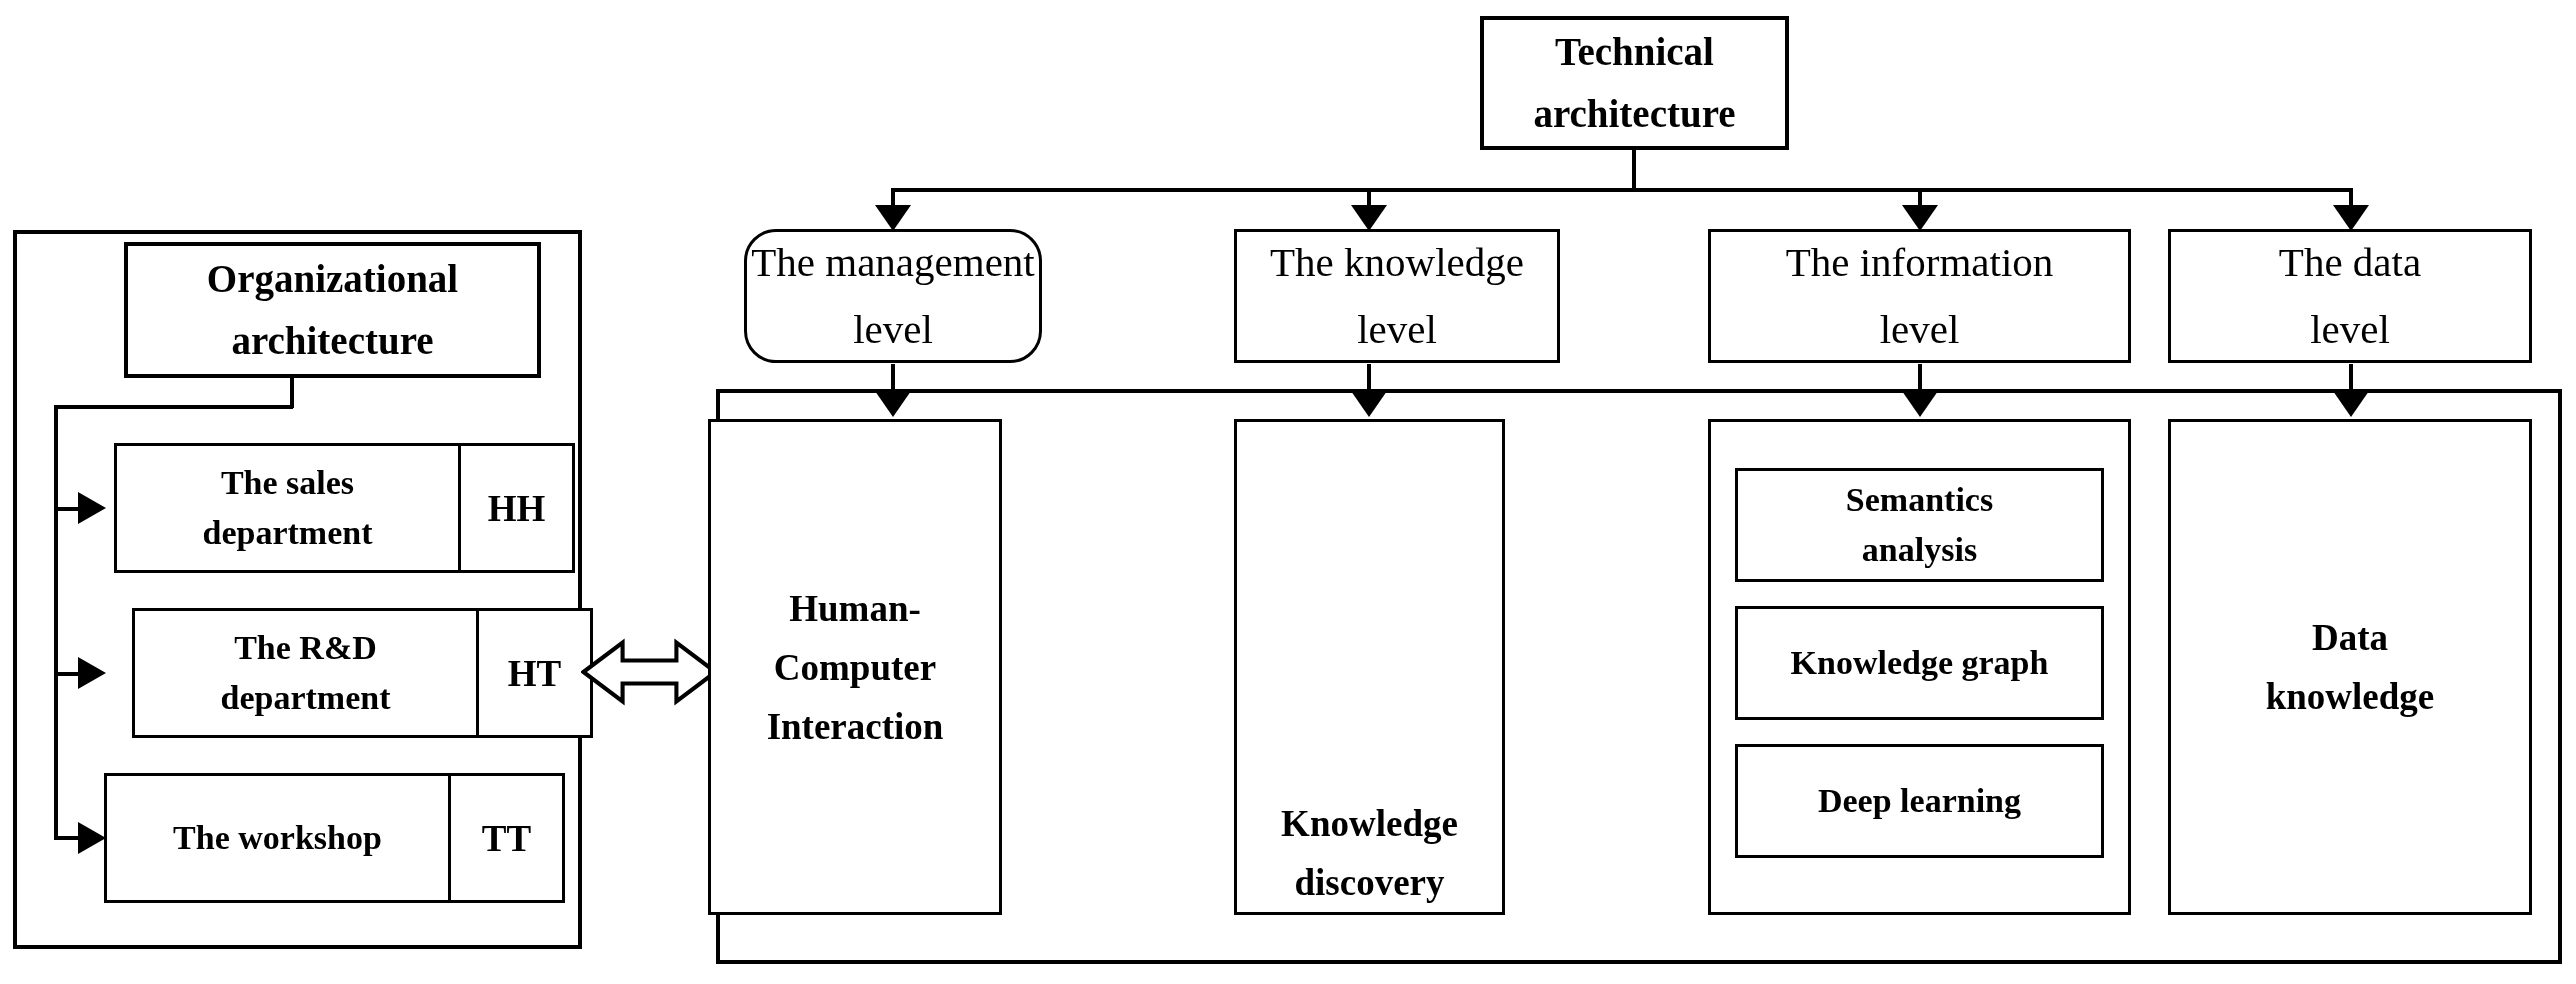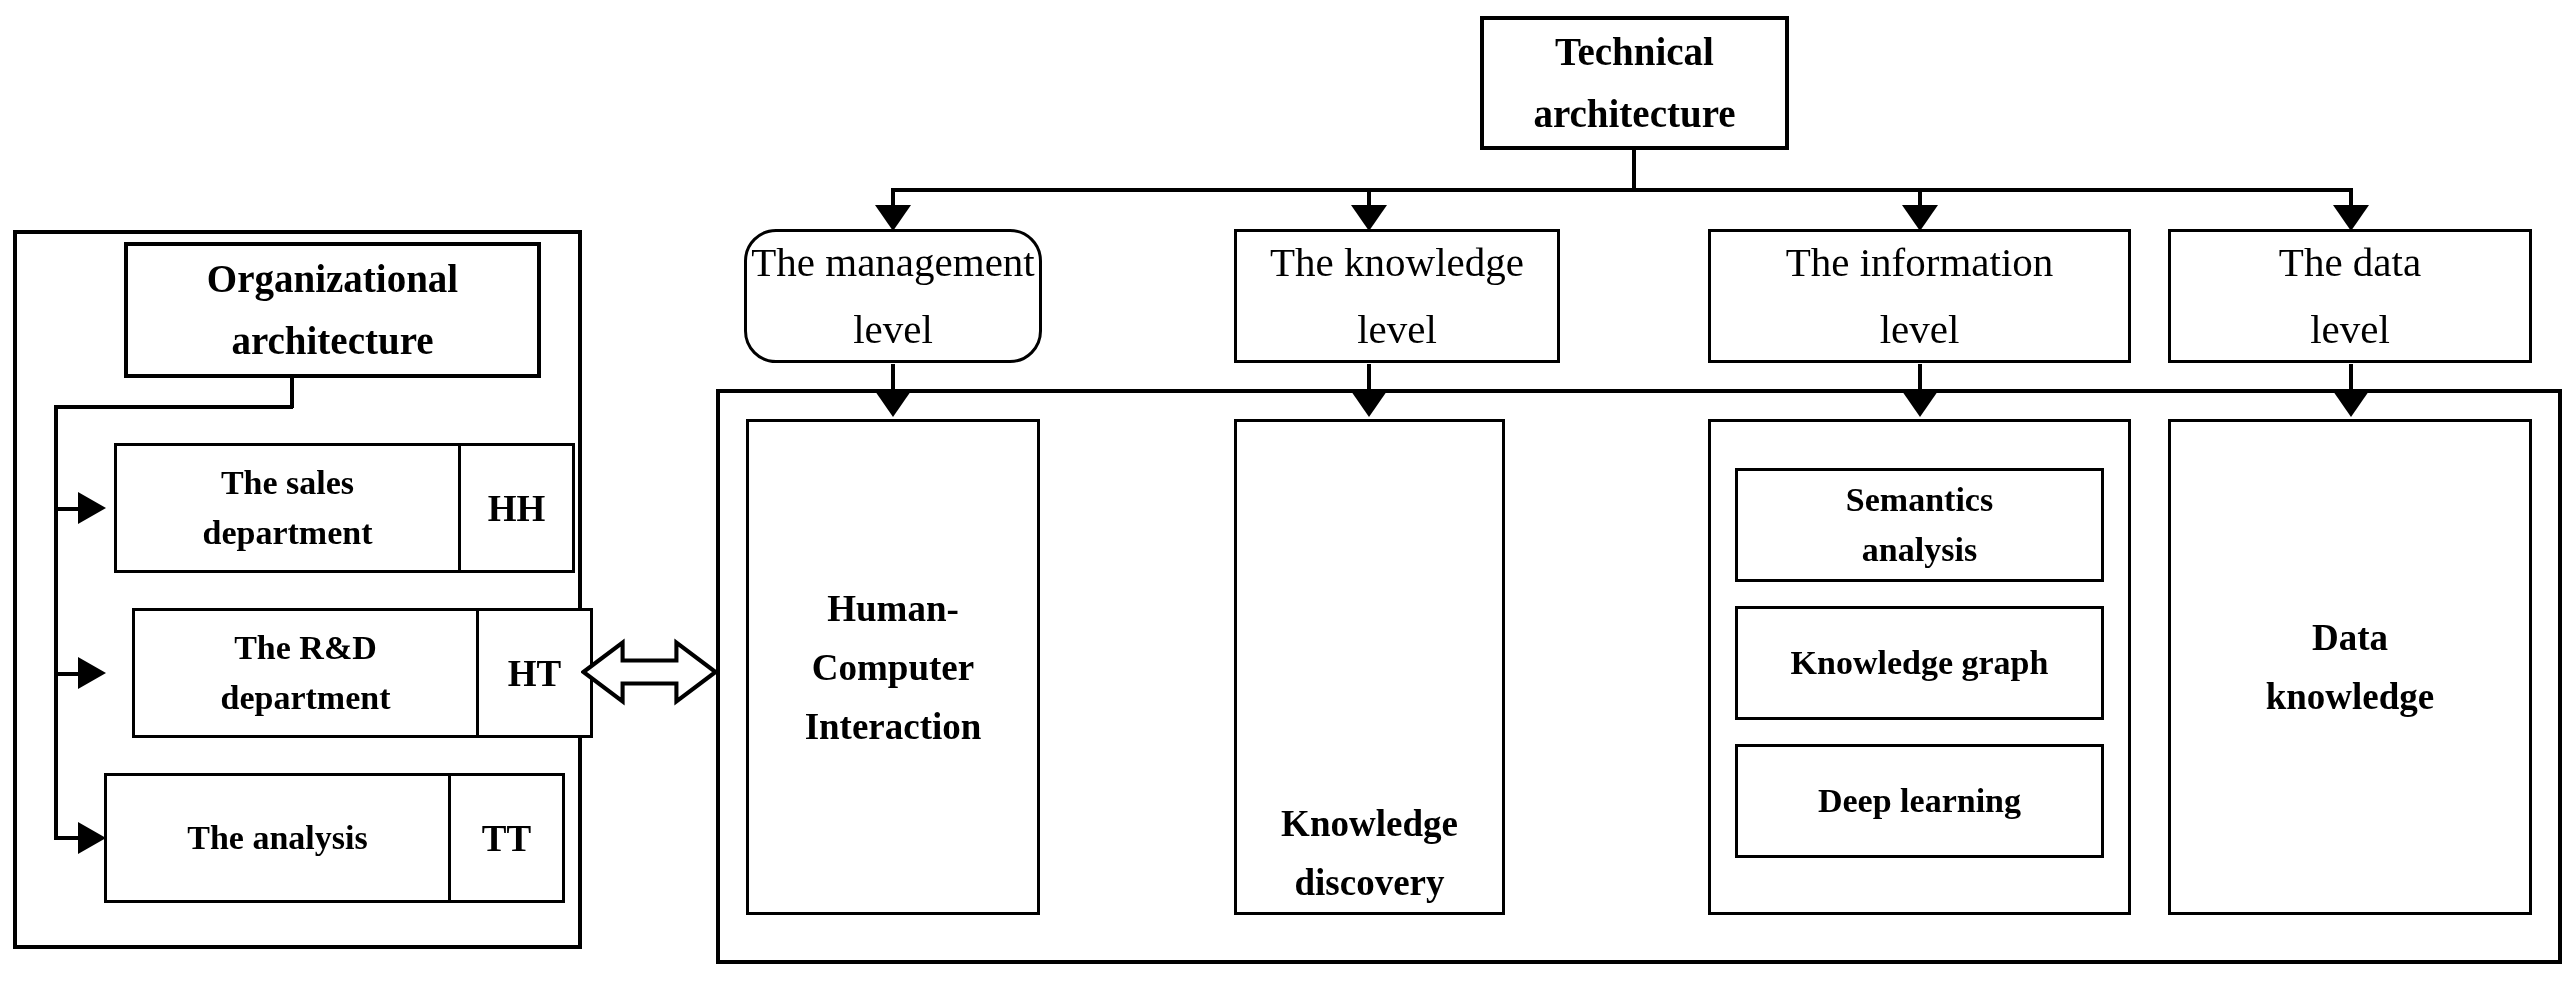--- a/index.html
+++ b/index.html
@@ -117,21 +117,21 @@
     <div class="dept-code code-font">HH</div>
   </div>
 
   <div class="dept" style="left:104px; top:608px; width:461px; height:130px;margin-left:28px;">
     <div class="dept-name dept-font">The R&amp;D
 department</div>
     <div class="dept-code code-font">HT</div>
   </div>
 
   <div class="dept" style="left:104px; top:773px; width:461px; height:130px;">
-    <div class="dept-name dept-font">The analysis</div>
+    <div class="dept-name dept-font">The workshop</div>
     <div class="dept-code code-font">TT</div>
   </div>
 
   <svg class="abs" style="left:581px; top:636px;" width="137" height="72" viewBox="0 0 168 88">
     <polygon points="3,44 51,8 51,30 117,30 117,8 165,44 117,80 117,58 51,58 51,80" fill="#ffffff" stroke="#000000" stroke-width="5" stroke-linejoin="miter"></polygon>
   </svg>
 
   <div class="box thick title-font" style="left:1480px; top:16.3px; width:309px; height:134px;">
     <span>Technical
 architecture</span>
@@ -176,21 +176,21 @@
   <div class="arrow-down" style="left:1351px; top:391px;"></div>
 
   <div class="line" style="left:1918px; top:364px; width:4.1px; height:29px;"></div>
   <div class="arrow-down" style="left:1902px; top:391px;"></div>
 
   <div class="line" style="left:2349px; top:364px; width:4.1px; height:29px;"></div>
   <div class="arrow-down" style="left:2333px; top:391px;"></div>
 
   <div class="box thick container-box" style="left:716px; top:389px; width:1846px; height:575px;"></div>
 
-  <div class="box module-font" style="left:746px; top:419px; width:294px; height:496px;">
+  <div class="box module-font" style="left:708px; top:419px; width:294px; height:496px;">
     <span>Human-Computer
 Interaction</span>
   </div>
 
   <div class="box module-font" style="left:1234px; top:419px; width:271px; height:496px;align-items:flex-end;">
     <span>Knowledge
 discovery</span>
   </div>
 
   <div class="box container-box" style="left:1708px; top:419px; width:423px; height:496px;"></div>

